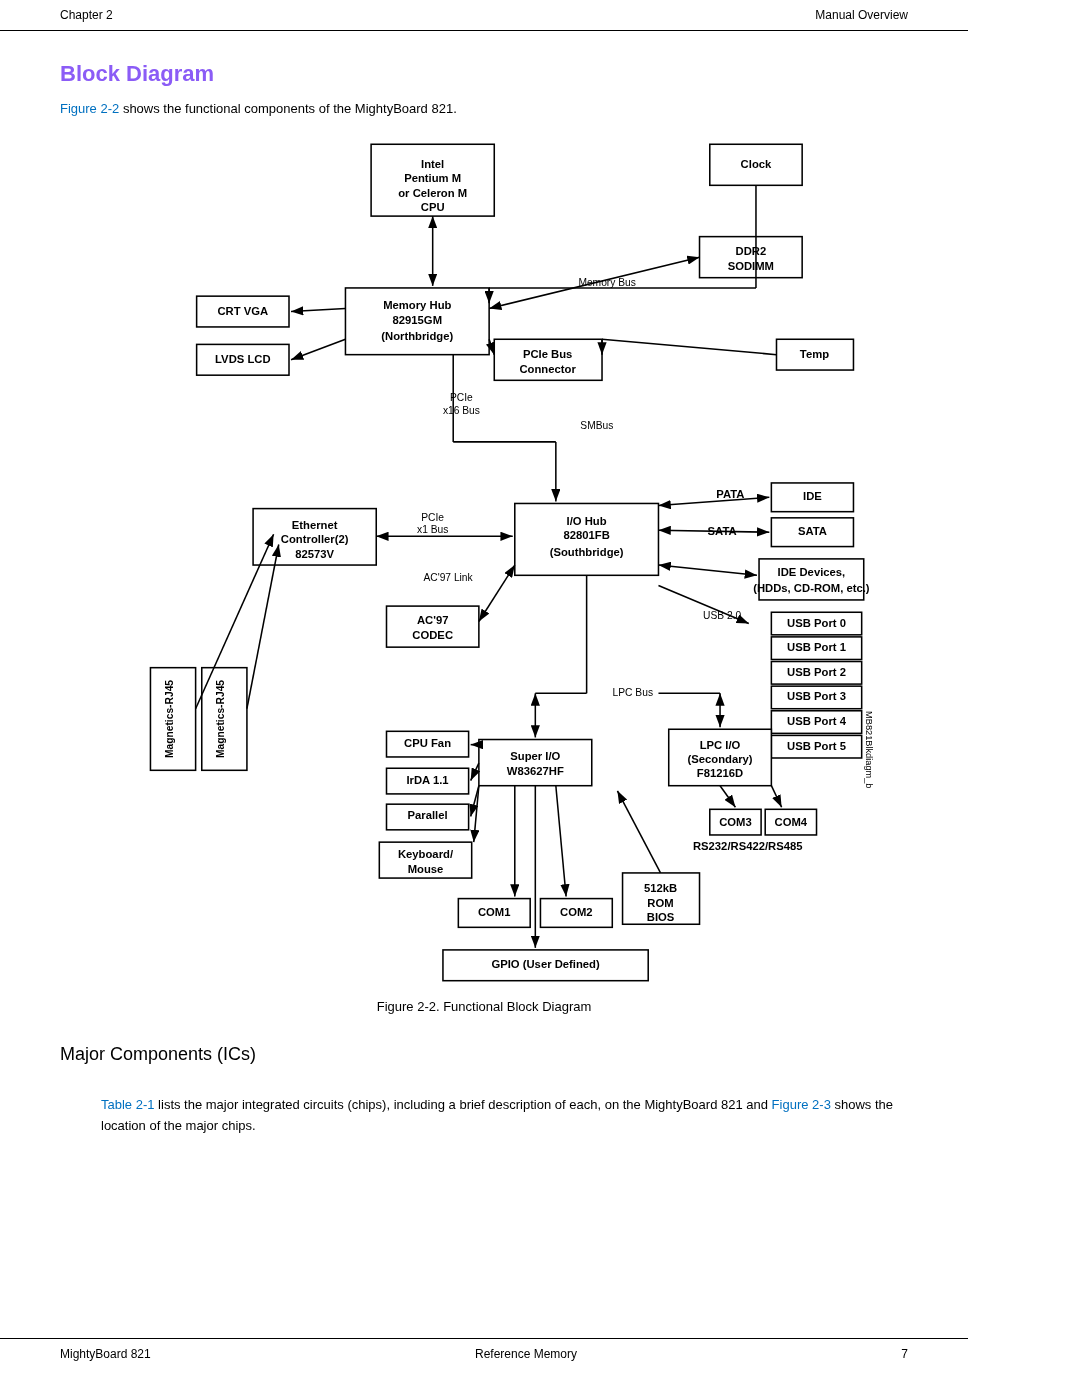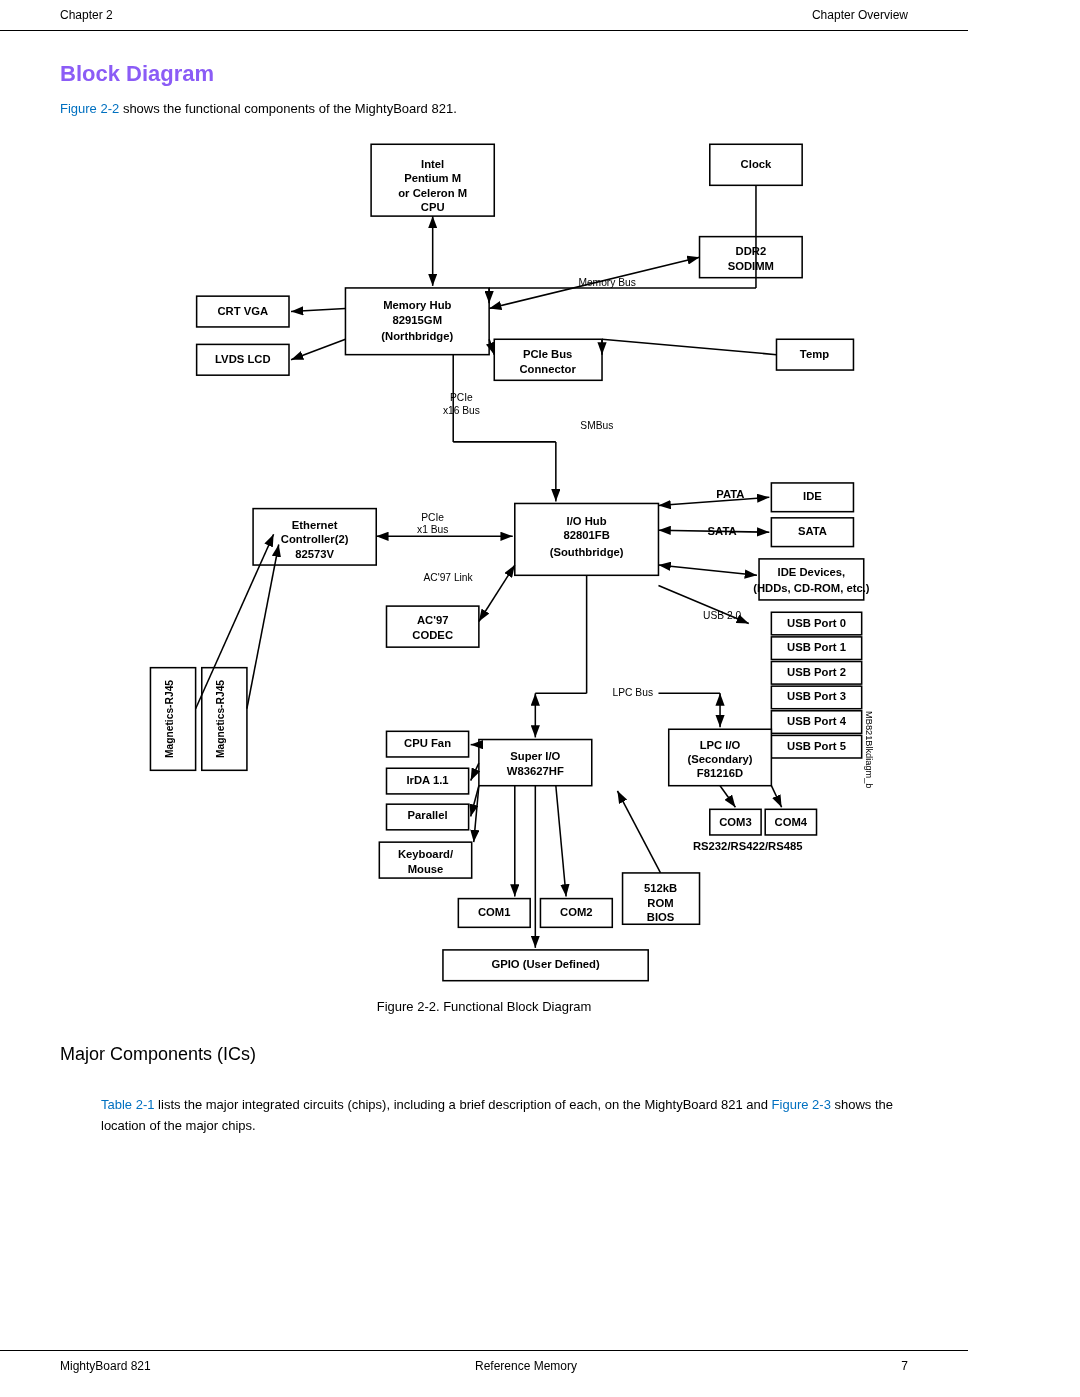--- a/index.html
+++ b/index.html
@@ -70,21 +70,21 @@
       line-height: 1.6;
       margin-left: 41px;
     }
     .footer {
       position: absolute;
       bottom: 20px;
       left: 0;
       right: 0;
       display: flex;
       justify-content: space-between;
-      padding: 4px 60px;
+      padding: 16px 60px;
       font-size: 12px;
       border-top: 1px solid #000;
       padding-top: 8px;
     }
     
     .box {
       fill: #fff;
       stroke: #000;
       stroke-width: 1.5;
     }
@@ -106,21 +106,21 @@
       text-anchor: middle;
       dominant-baseline: middle;
     }
   </style>
 </head>
 <body>
 
 <div class="page">
   <div class="header">
     <span>Chapter 2</span>
-    <span>Chapter Overview</span>
+    <span>Manual Overview</span>
   </div>
 
   <div class="content">
     <h1 class="section-title">Block Diagram</h1>
     <p class="intro-text">
       <a class="link">Figure 2-2</a>
       <span> shows the functional components of the MightyBoard 821.</span>
     </p>
 
     <div class="diagram-container">

